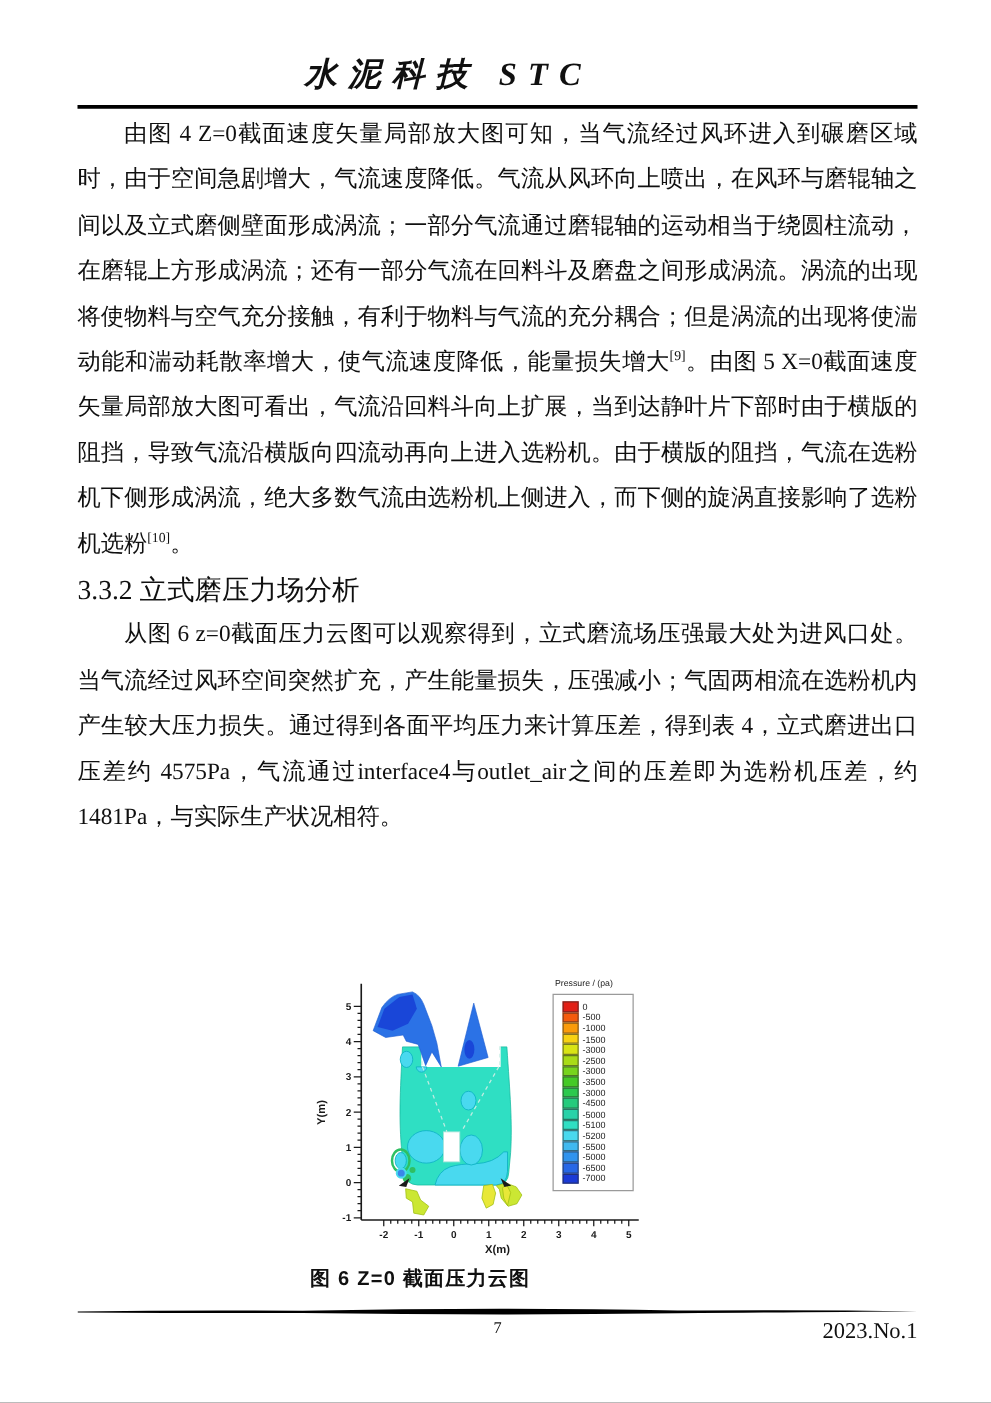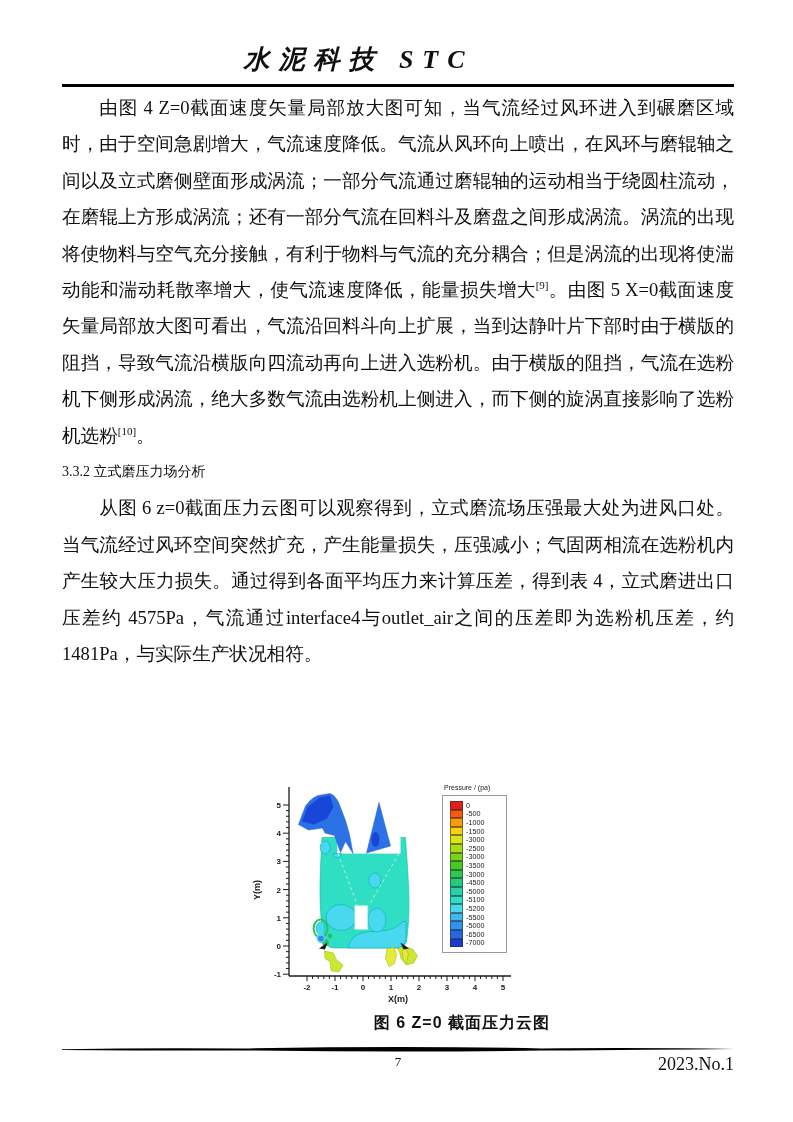--- a/index.html
+++ b/index.html
@@ -13,40 +13,40 @@
     font-size:26px;font-weight:bold;font-style:italic;letter-spacing:9px;
     font-family:"Liberation Serif","DejaVu Serif",serif;
   }
   .header-rule{position:absolute;top:84px;left:62px;width:672px;height:3px;background:#000;}
   
   .article{
     position:absolute;top:90px;left:62px;width:672px;
     font-size:18.6px;line-height:36.4px;text-align:justify;
   }
   .article p{margin:0;text-indent:2em;}
-  .article .section-heading{margin:0;font-size:14px;font-weight:normal;text-indent:0;}
+  .article .section-heading{margin:0;font-size:22px;font-weight:normal;text-indent:0;}
   sup.cite{font-size:11px;line-height:0;}
   
   .figure-block{position:absolute;top:780px;left:248px;width:302px;}
   .plot-wrap{position:relative;width:302px;height:230px;}
   .plot-wrap svg{position:absolute;top:0;left:0;}
   .legend{
     position:absolute;top:4px;left:194px;width:70px;
     font-family:"Liberation Sans","DejaVu Sans",sans-serif;color:#222;
   }
   .legend-title{font-size:7px;margin-left:2px;margin-bottom:4px;}
   .legend-box{
     border:1px solid #9a9a9a;background:#fff;padding:5px 4px 5px 7px;width:52px;
     box-shadow:0 0 0 1px #fff inset;
   }
   .legend-row{display:flex;align-items:center;height:8.6px;}
   .legend-swatch{width:13px;height:8.6px;box-sizing:border-box;border:0.5px solid rgba(40,40,40,.55);flex:none;}
   .legend-label{font-size:7.2px;margin-left:3px;white-space:nowrap;}
   .figure-caption{
-    margin-top:3px;text-align:right;font-size:16px;font-weight:bold;
+    margin-top:3px;text-align:left;font-size:16px;font-weight:bold;
     font-family:"Liberation Sans","DejaVu Sans",sans-serif;letter-spacing:1px;
   }
   
   .footer{position:absolute;top:1046px;left:62px;width:672px;}
   .footer-rule{display:block;}
   .footer-row{position:relative;text-align:center;font-size:13px;margin-top:1px;}
   .issue{position:absolute;right:0;top:0;font-size:18px;}
   .tick-label{font:bold 8px "Liberation Sans","DejaVu Sans",sans-serif;fill:#1a1a1a;}
   .axis-label{font:bold 9px "Liberation Sans","DejaVu Sans",sans-serif;fill:#1a1a1a;}
 </style>

